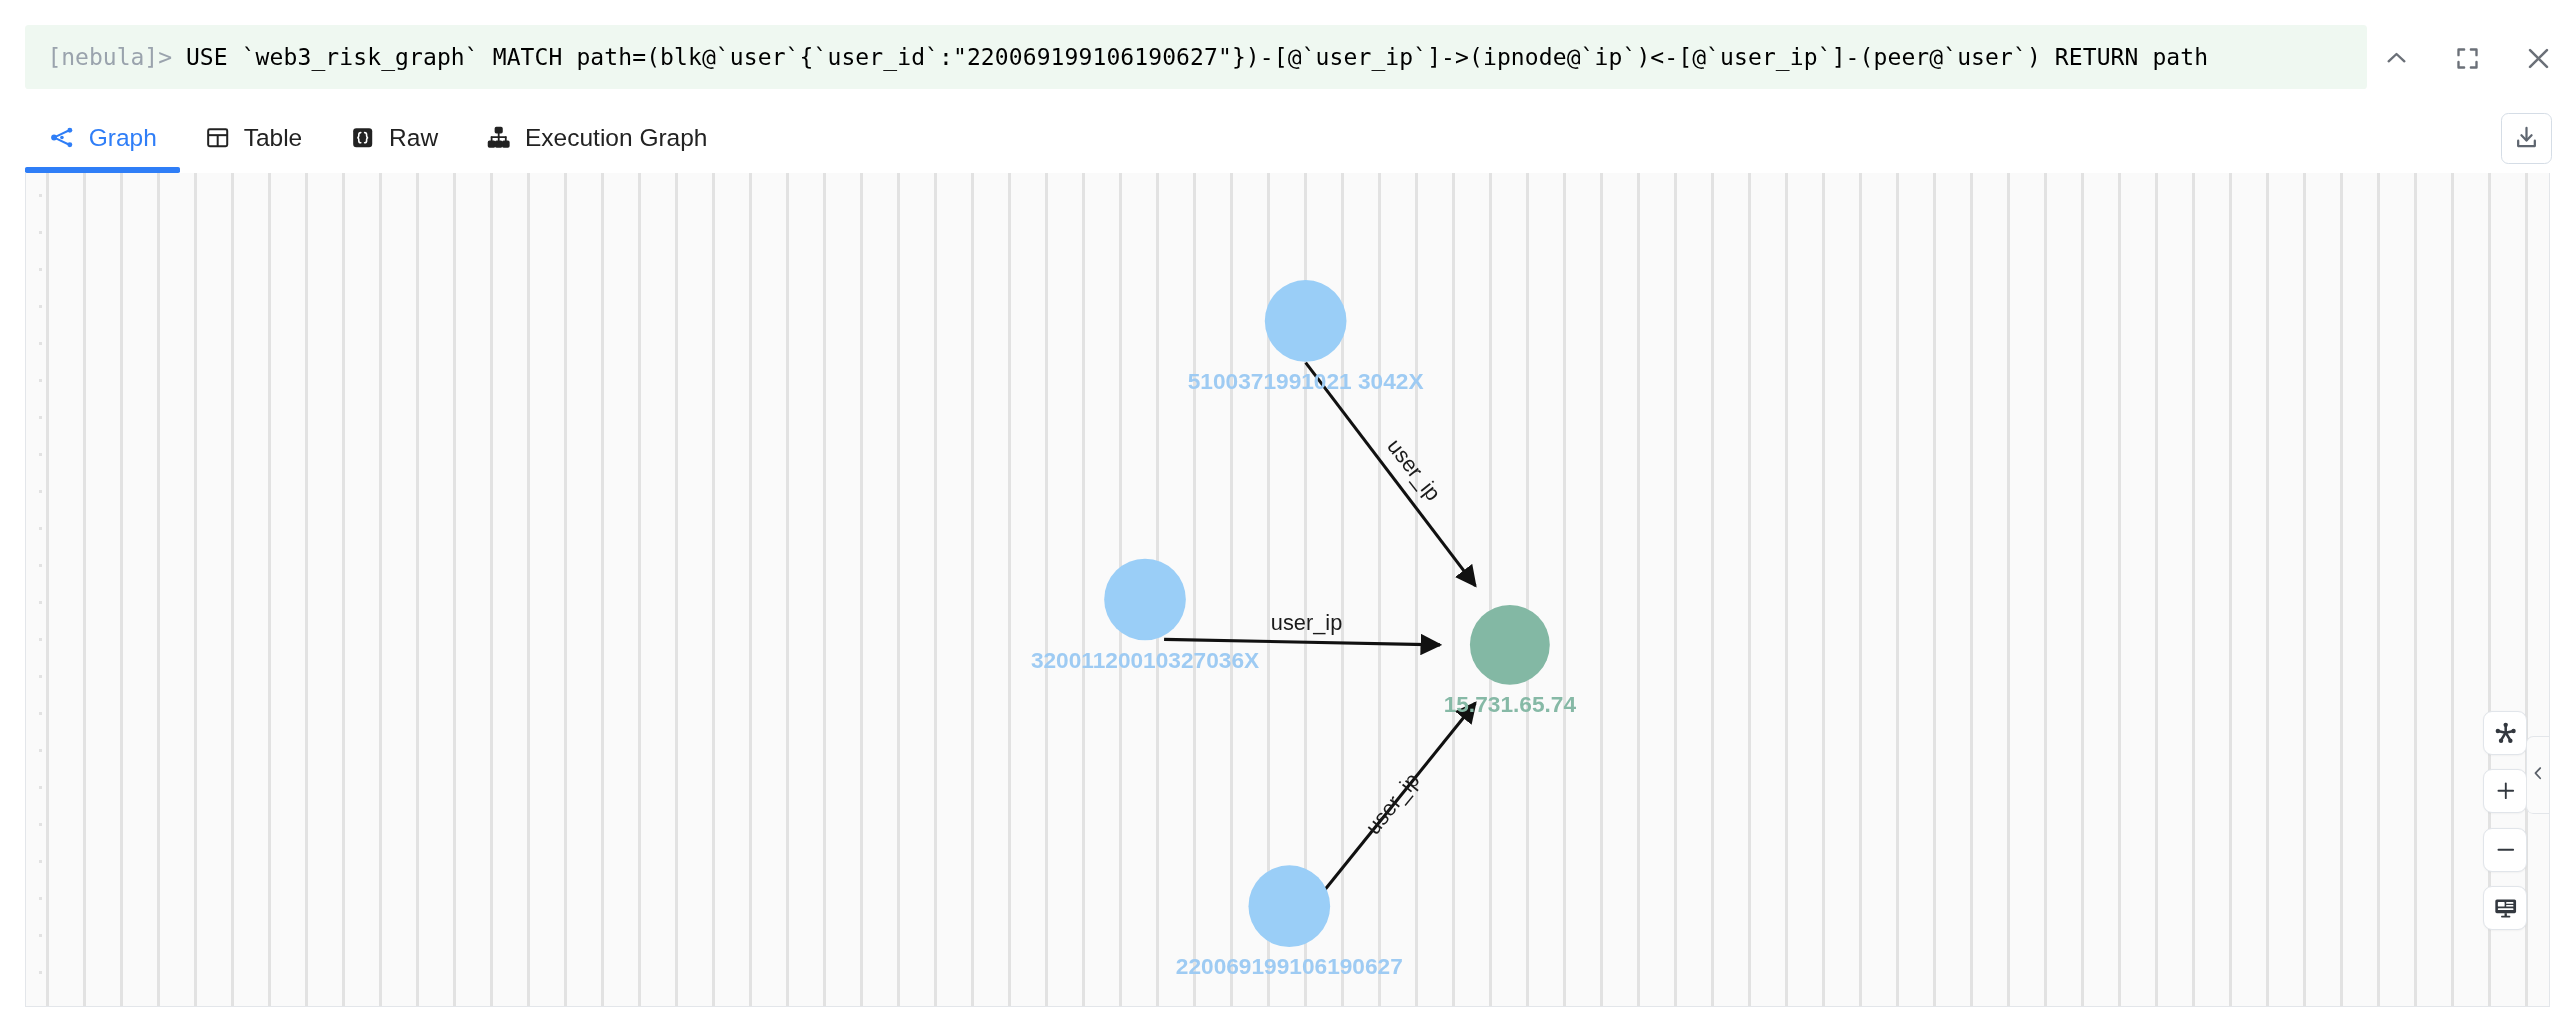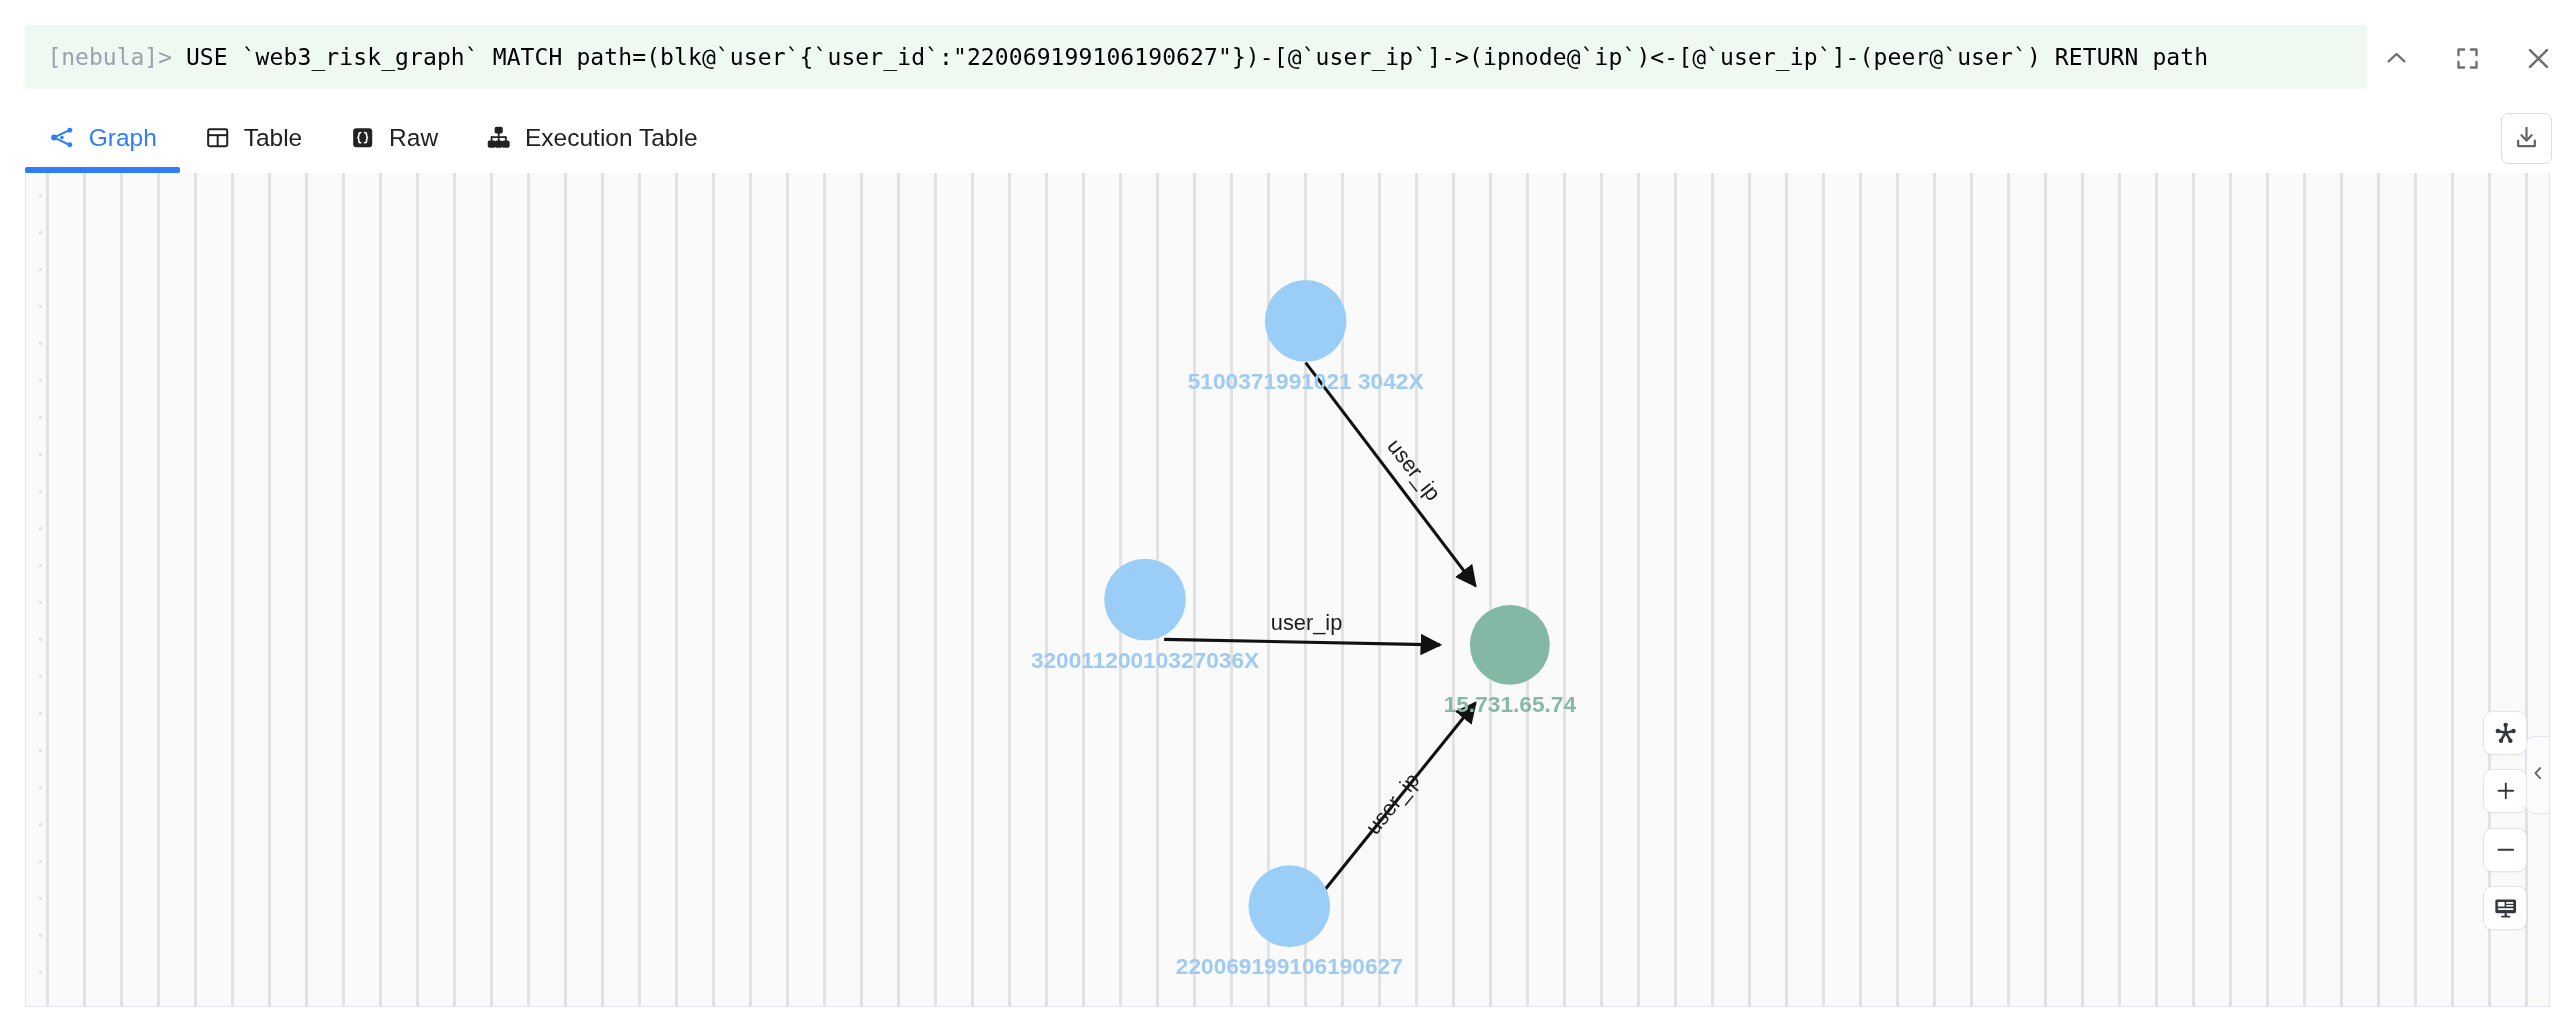--- a/index.html
+++ b/index.html
@@ -311,21 +311,21 @@
             <rect x="2.5" y="15.5" width="5.6" height="5.2" rx="0.8" fill="currentColor"></rect>
             <rect x="9.2" y="15.5" width="5.6" height="5.2" rx="0.8" fill="currentColor"></rect>
             <rect x="15.9" y="15.5" width="5.6" height="5.2" rx="0.8" fill="currentColor"></rect>
             <line x1="12" y1="7.1" x2="12" y2="11.4" stroke-linecap="round"></line>
             <line x1="5.3" y1="11.4" x2="18.7" y2="11.4" stroke-linecap="round"></line>
             <line x1="5.3" y1="11.4" x2="5.3" y2="15.5" stroke-linecap="round"></line>
             <line x1="12" y1="11.4" x2="12" y2="15.5" stroke-linecap="round"></line>
             <line x1="18.7" y1="11.4" x2="18.7" y2="15.5" stroke-linecap="round"></line>
           </svg>
         </span>
-        <span>Execution Table</span>
+        <span>Execution Graph</span>
       </div>
 
     </div>
 
     <div class="download-btn" title="Download">
       <span>
         <svg width="27" height="27" viewBox="0 0 24 24" fill="none" stroke="currentColor" stroke-width="2" stroke-linecap="round" stroke-linejoin="round">
           <line x1="12" y1="3.5" x2="12" y2="14.5"></line>
           <polyline points="7.5,10 12,14.6 16.5,10"></polyline>
           <polyline points="4.6,14.8 4.6,19.6 19.4,19.6 19.4,14.8"></polyline>

